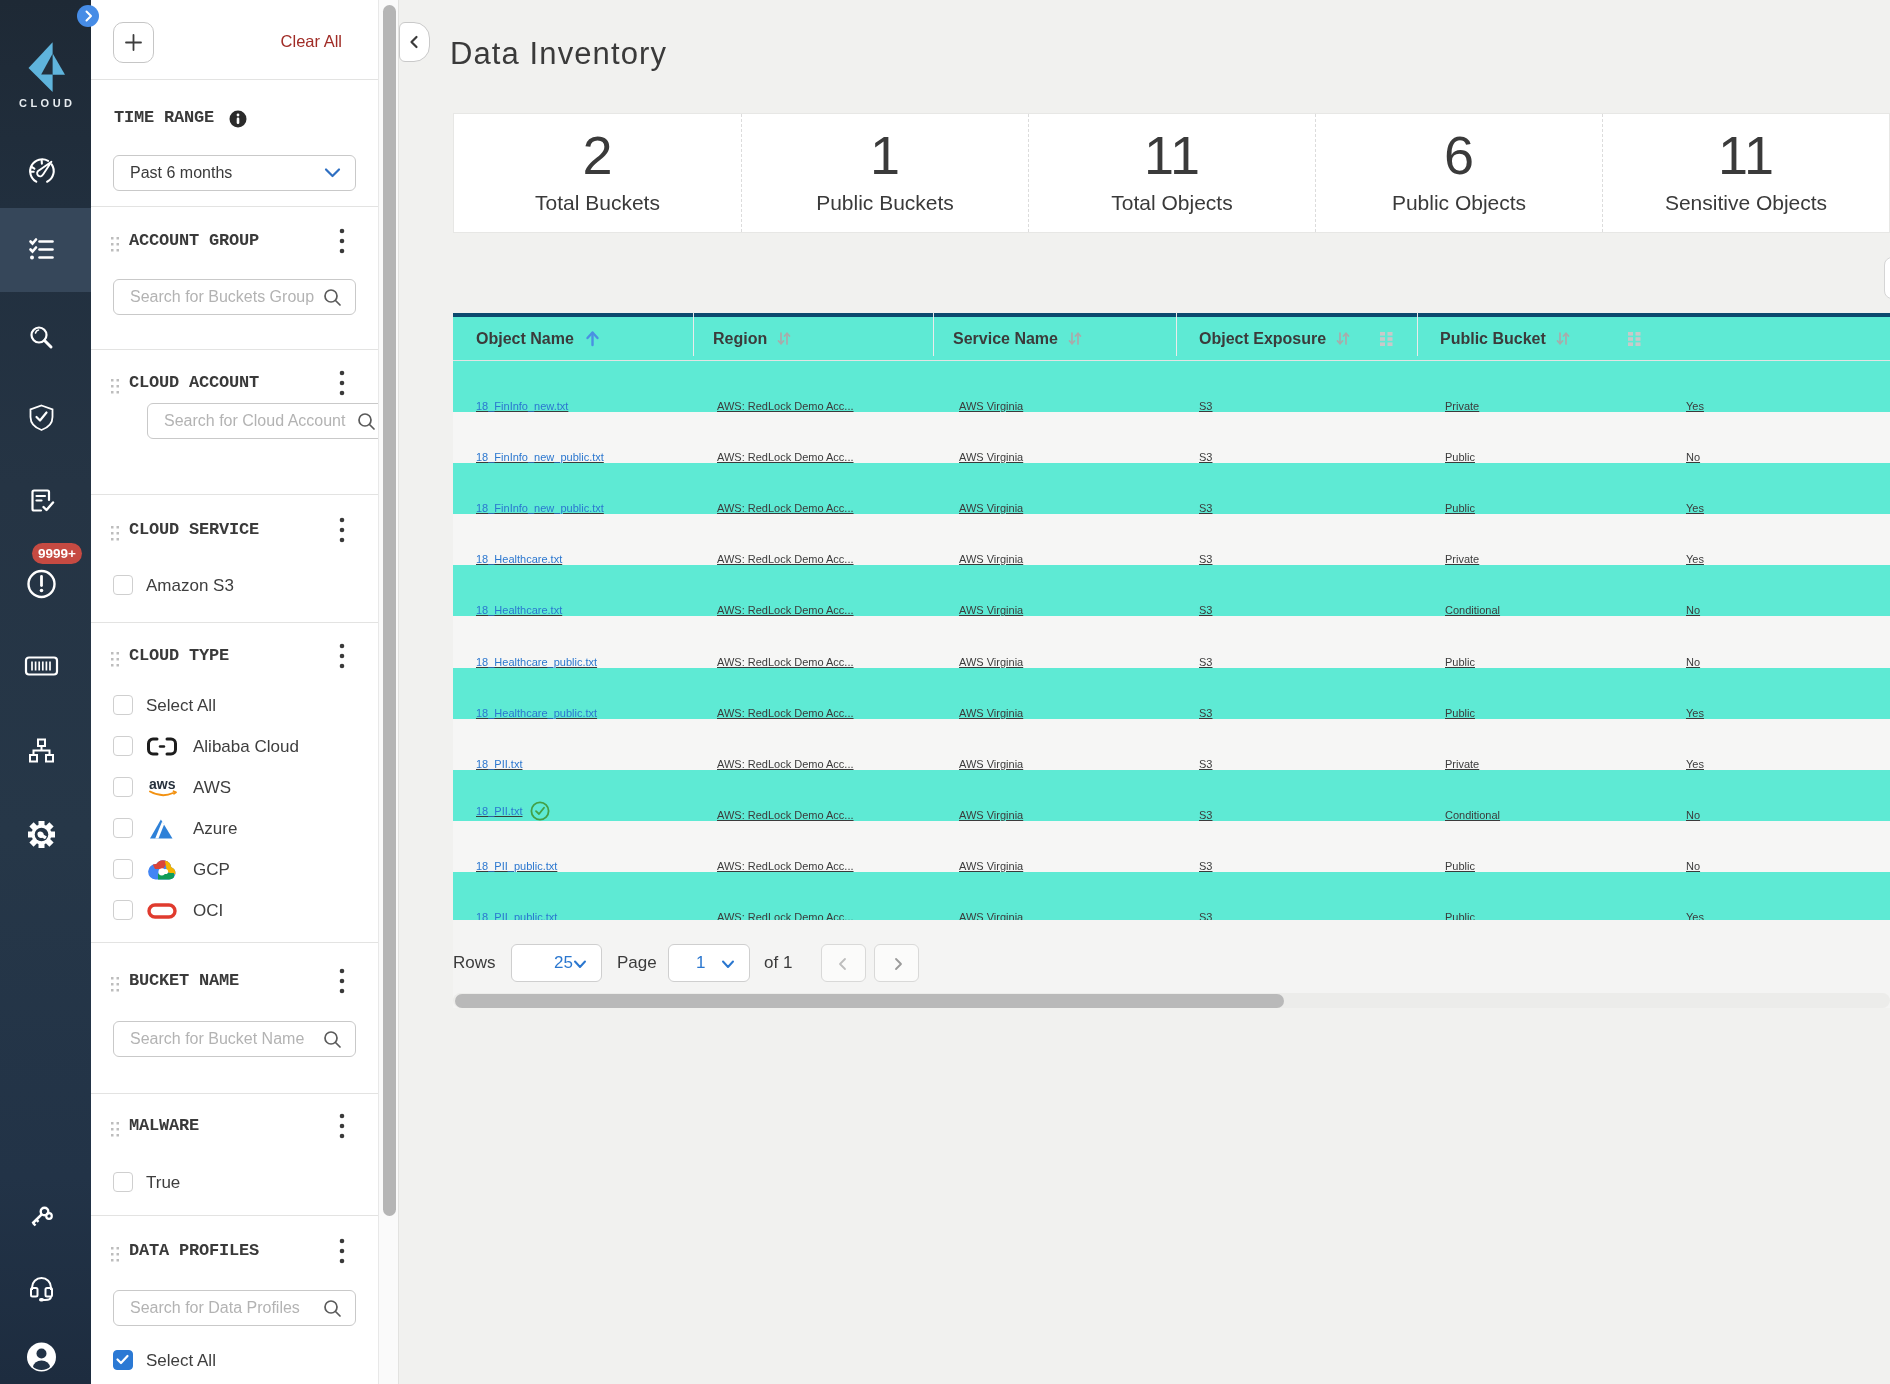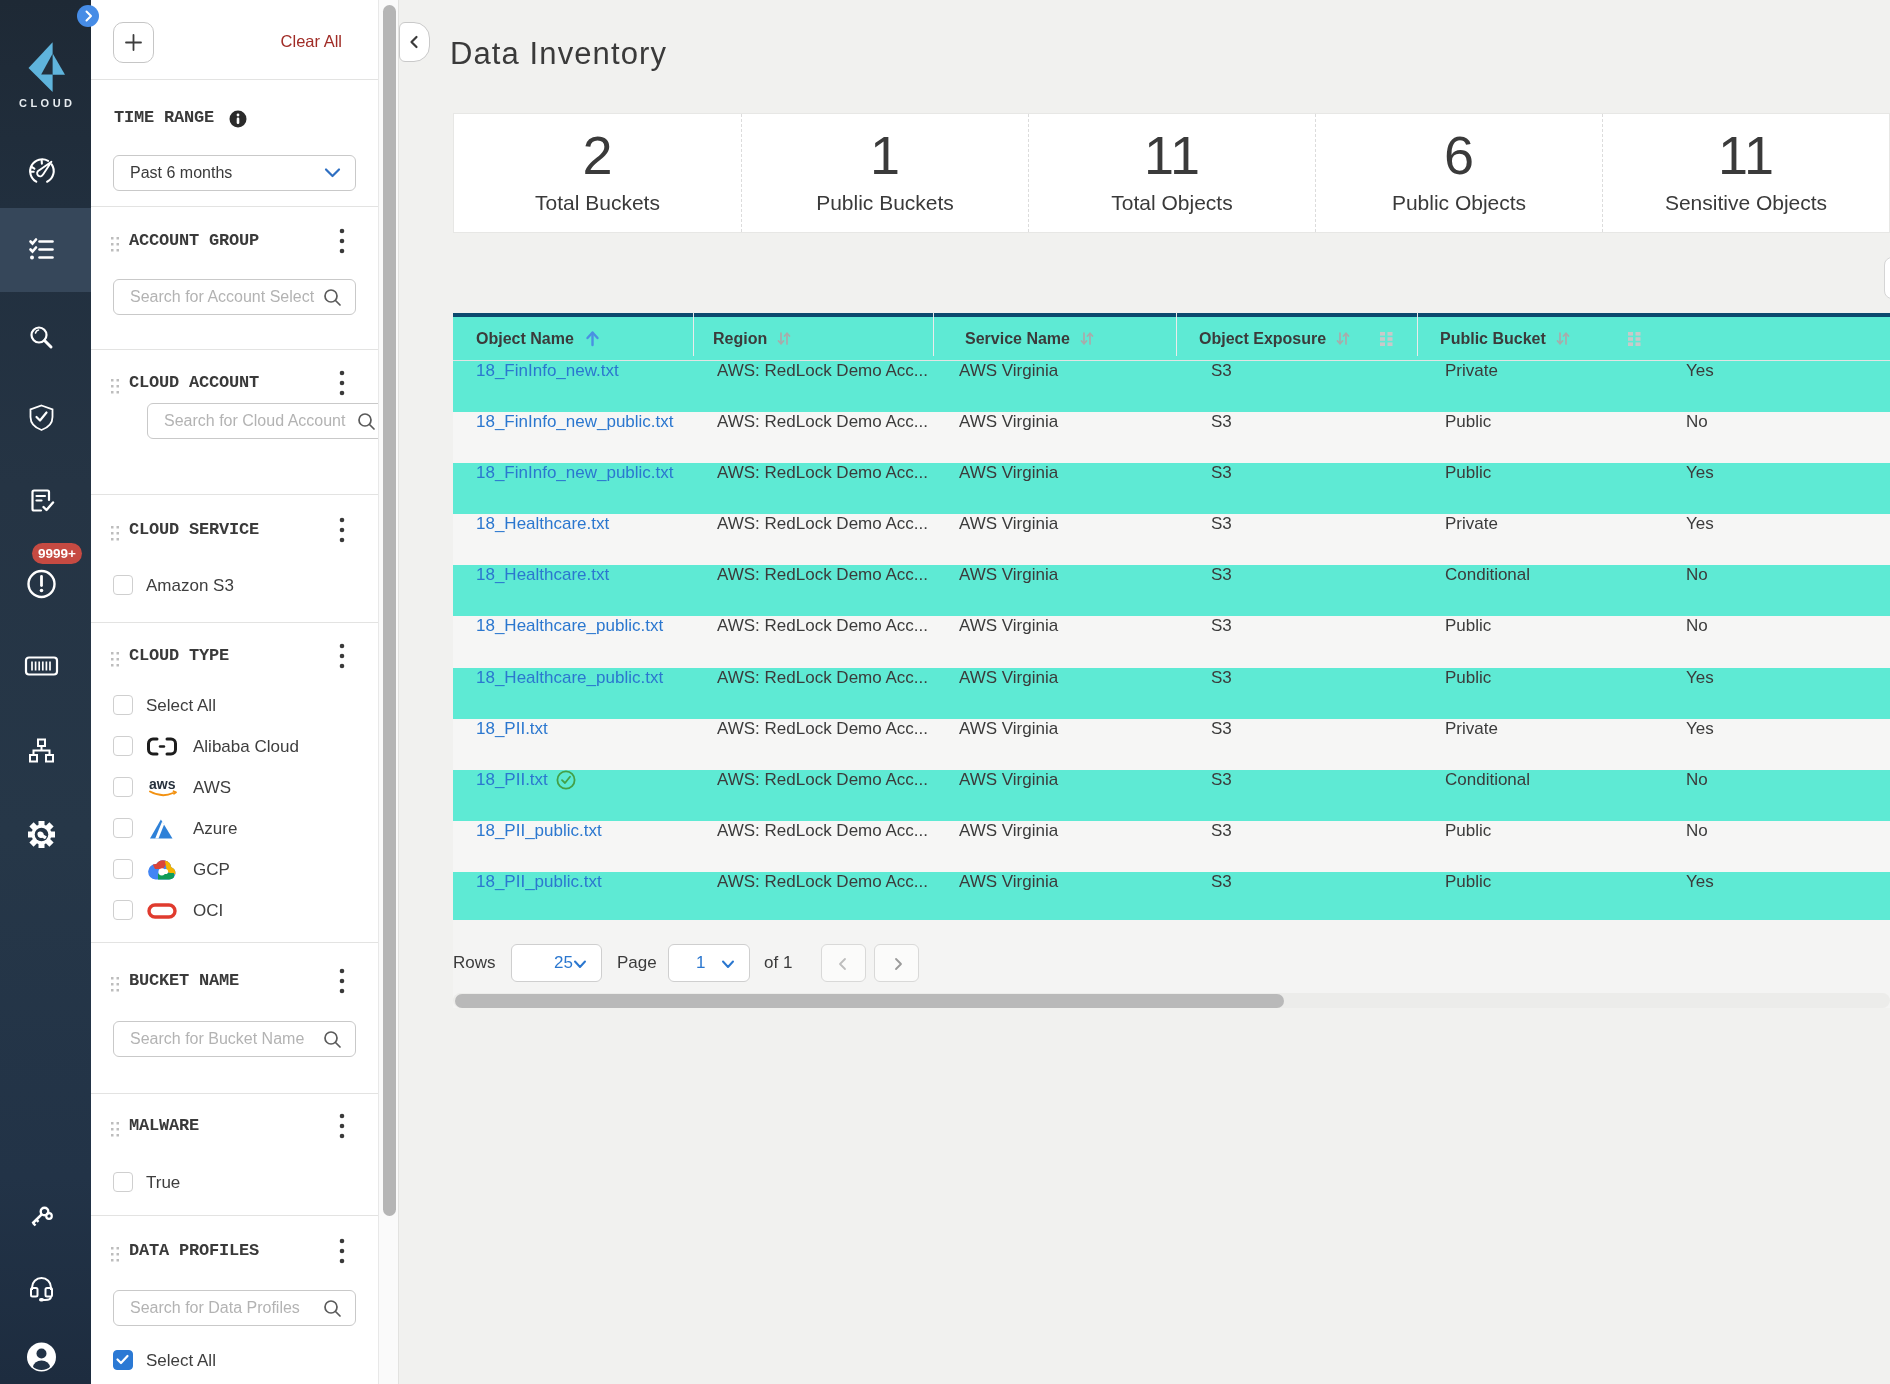--- a/index.html
+++ b/index.html
@@ -44,27 +44,27 @@
 .statcell + .statcell { border-left:1px dashed #dcdcdc; }
 .statnum { font-size:54px; line-height:52px; color:#3a3a3a; }
 .statlabel { font-size:21px; line-height:26px; margin-top:9px; color:#3a3a3a; }
 #rightbtn { position:absolute; left:1884px; top:257px; width:30px; height:42px; background:#fff;
   border:1px solid #d5d5d5; border-radius:8px; }
 
 
 #tbl { position:absolute; left:453px; top:313px; width:1437px; background:#5eead4; border-top:4px solid #0c4a6e; }
 #thead { display:flex; height:44px; border-bottom:1px solid #e3e3e3; align-items:center; }
 .th { font-size:16px; font-weight:bold; color:#3b3b3b; white-space:nowrap; display:flex; align-items:center; height:100%; }
-.trow { display:flex; height:51.1px; align-items:flex-start; font-size:17px; color:#3b3b3b; }
+.trow { display:flex; height:51.1px; align-items:flex-end; font-size:11px; color:#3b3b3b;text-decoration:underline; }
 .trow:nth-child(odd) { background:#f6f6f5; }
 .td { white-space:nowrap; display:flex; align-items:center; }
 .c1 { width:240px; padding-left:23px; }
 .c2 { width:246px; padding-left:24px; }
 .c3 { width:240px; padding-left:20px; }
-.c4 { width:243px; padding-left:32px; }
+.c4 { width:243px; padding-left:20px; }
 .c5 { width:241px; padding-left:23px; }
 .c6 { width:227px; padding-left:23px; }
 .link { color:#2b77cf; }
 .hsep { position:relative; }
 .hsep::before { content:""; position:absolute; left:0; top:-5px; height:44px; width:1px; background:#ebebeb; }
 
 
 #pgn { position:absolute; left:453px; top:944px; height:38px; font-size:17px; color:#3b3b3b; }
 .pgbox { position:absolute; height:38px; background:#fff; border:1px solid #cfcfcf; border-radius:6px; }
 .pgnavbtn { position:absolute; height:38px; width:45px; background:#fbfbfa; border:1px solid #d9d9d8; border-radius:6px; }
@@ -249,21 +249,21 @@
     </svg>
   <div class="stitle" style="left:38px;top:231px;">ACCOUNT GROUP</div>
   <svg class="kebab" style="top:228px;" width="6" height="28" viewBox="0 0 6 28">
       <g fill="#3a3a3a">
         <circle cx="3" cy="3" r="2.3"></circle>
         <circle cx="3" cy="13" r="2.3"></circle>
         <circle cx="3" cy="23" r="2.3"></circle>
       </g>
     </svg>
   <div class="inputbox" style="top:279px;">
-    <div class="ph">Search for Account Select</div>
+    <div class="ph">Search for Buckets Group</div>
     <svg class="abs" style="right:13px;top:8px;" width="19" height="19" viewBox="0 0 19 19">
         <circle cx="8" cy="8" r="6" fill="none" stroke="#5a5a5a" stroke-width="1.7"></circle>
         <line x1="12.5" y1="12.5" x2="17" y2="17" stroke="#5a5a5a" stroke-width="1.7" stroke-linecap="round"></line>
       </svg>
   </div>
   <div class="hr" style="top:349px;"></div>
 
   <svg class="handle" style="top:379px;" width="10" height="15" viewBox="0 0 10 15">
       <g fill="#bdbdbd">
         <rect x="0" y="0" width="2.5" height="2.5"></rect>

